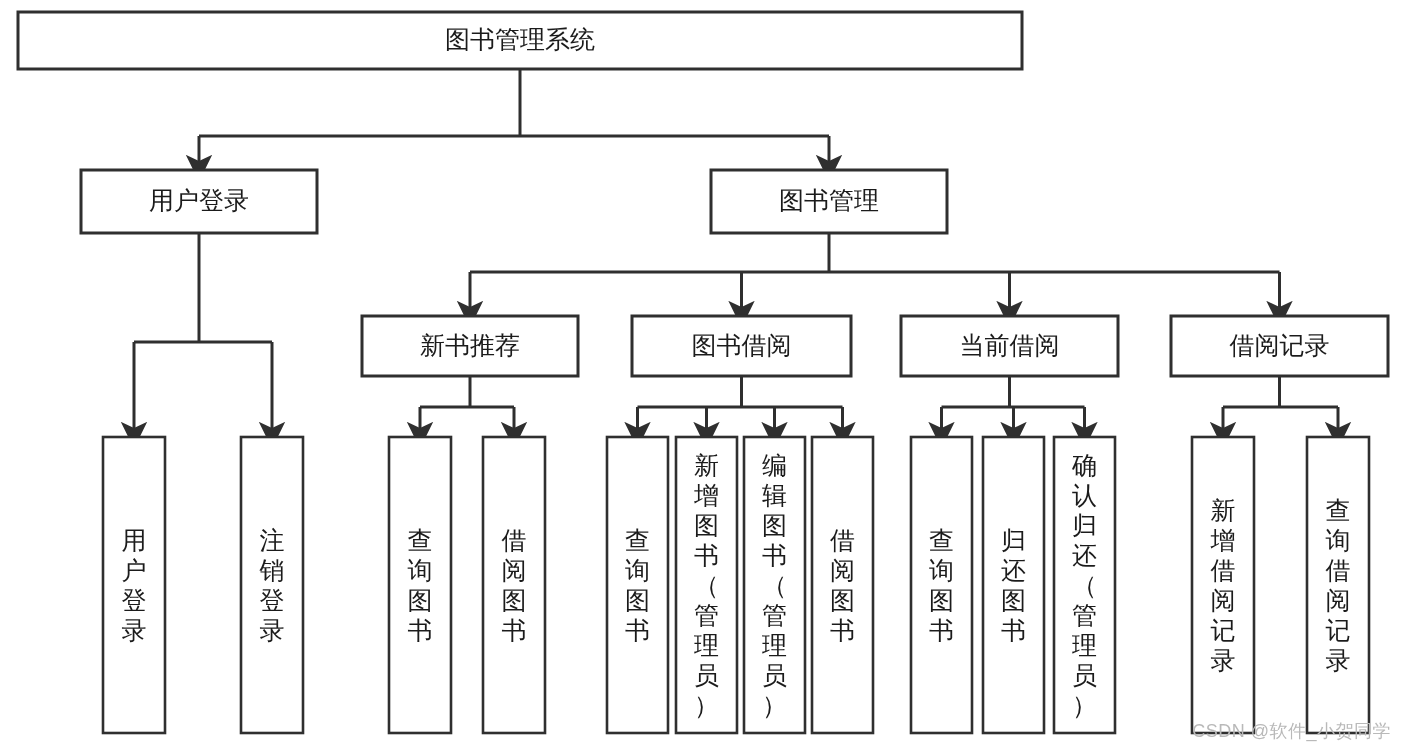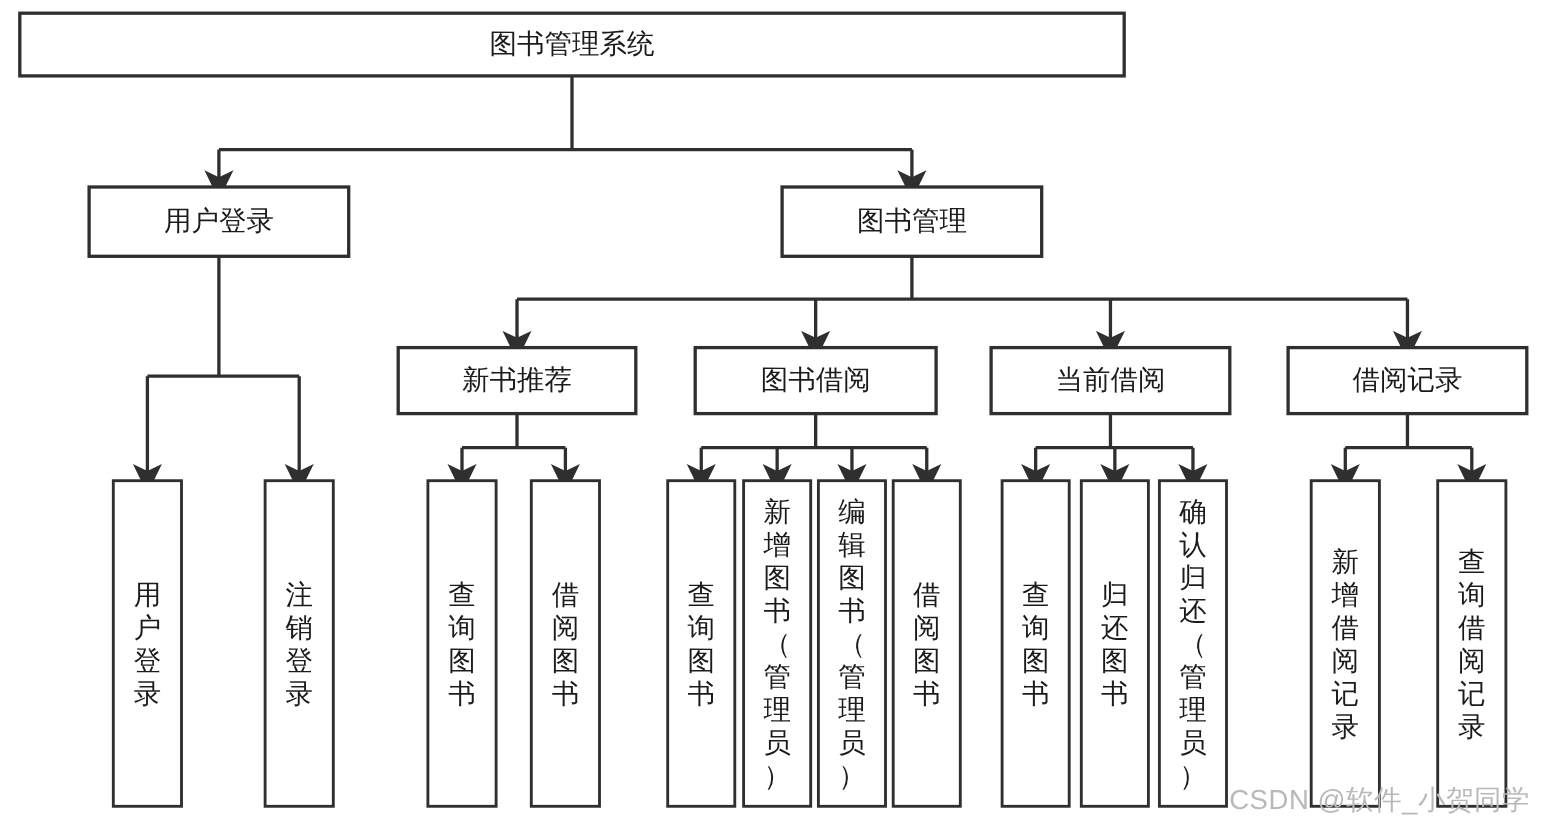--- a/index.html
+++ b/index.html
@@ -52,21 +52,21 @@
     font-family: "Liberation Sans", "DejaVu Sans", sans-serif;
     fill: #1b1b1b;
     font-size: 25px;
     text-anchor: middle;
   }
   .watermark {
     position: absolute;
     right: 14px;
     bottom: 4px;
     font-family: "Liberation Sans", "DejaVu Sans", sans-serif;
-    font-size: 25px;
+    font-size: 18px;
     color: #b9b9b9;
     letter-spacing: 0.5px;
     white-space: nowrap;
     user-select: none;
   }
 </style>
 </head>
 <body>
 
 <div id="diagram-root">

